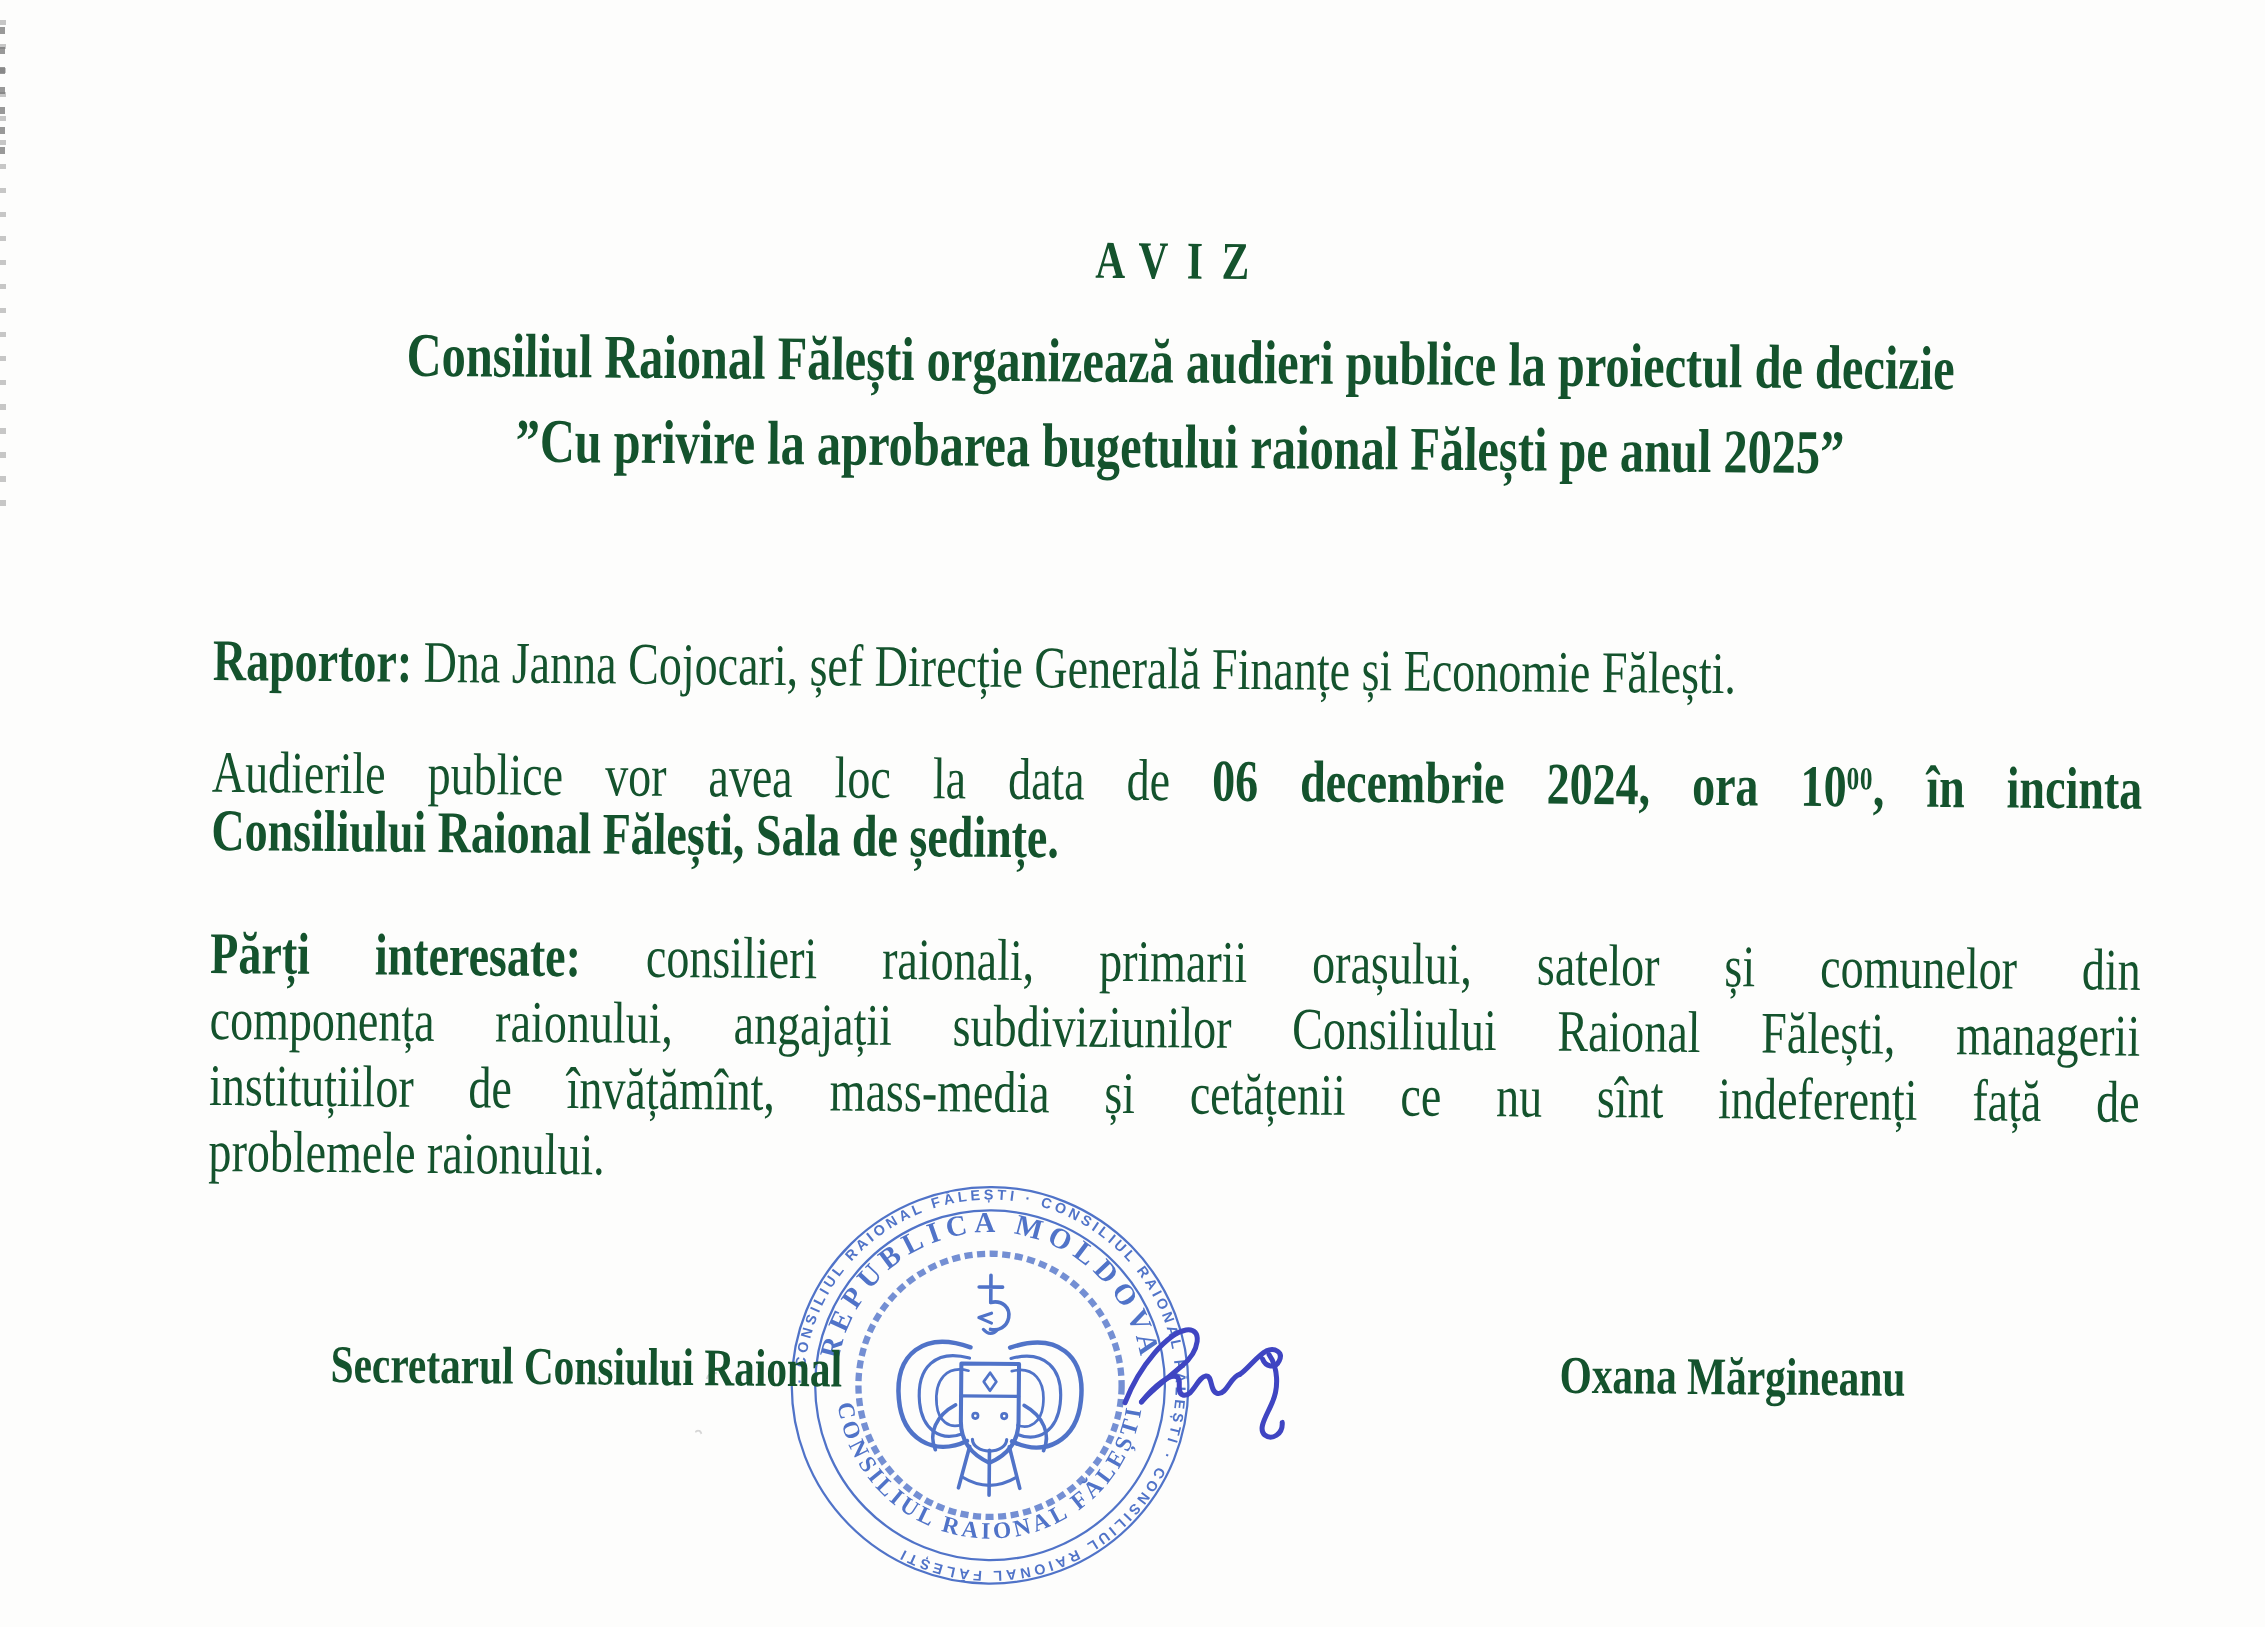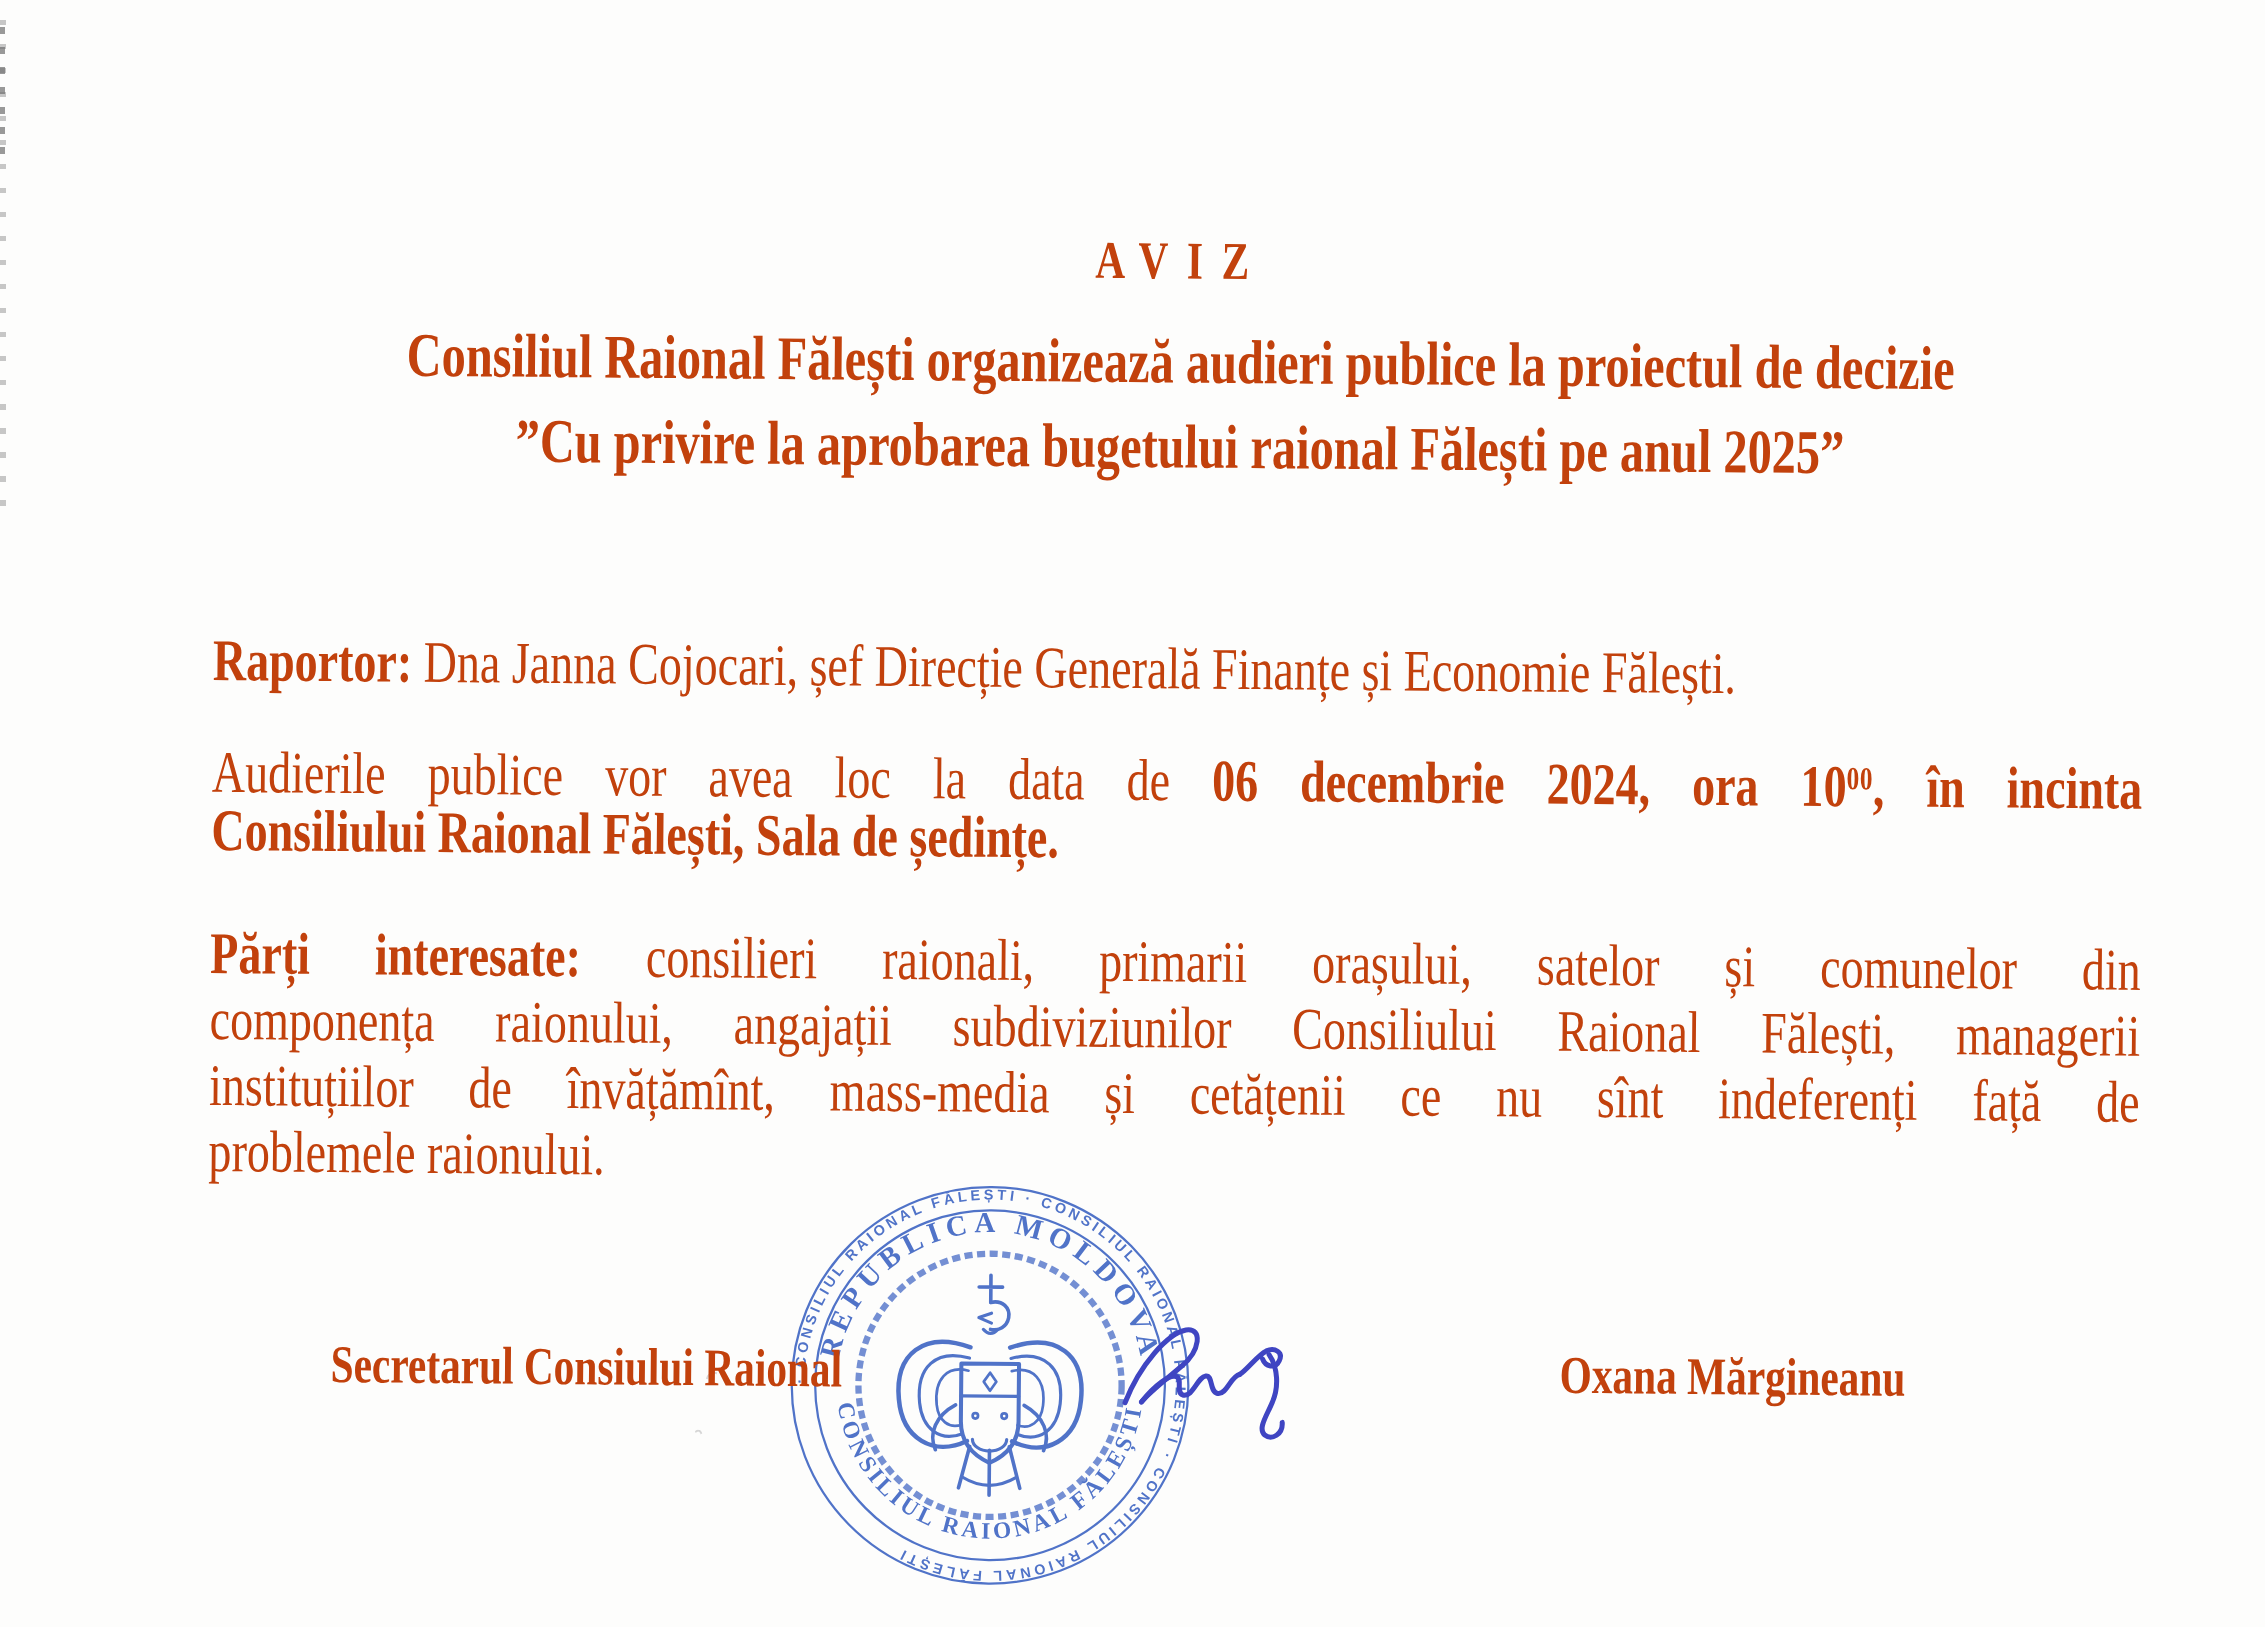--- a/index.html
+++ b/index.html
@@ -1,20 +1,20 @@
 <!DOCTYPE html>
 <html style="font-size:14.6px"><head>
 <meta charset="utf-8">
 <style>
   html,body { margin:0; padding:0; background:#e8e8e8; }
   .page {
     position:relative; width:2265px; height:1627px;
     background:#fdfdfc; overflow:hidden;
     font-family:"Liberation Serif","DejaVu Serif",serif;
-    color:#c2410c;
+    color:#14532d;
   }
   .rot { position:absolute; inset:0; transform:rotate(0.5deg); transform-origin:213px 640px; }
 
   
   .squeeze { transform:scaleX(0.78); transform-origin:left top; }
 
   .doc-title {
     position:absolute; left:213px; top:225px; width:2475px;
     font-size:53px; font-weight:bold; letter-spacing:0.45em;
     text-align:center; line-height:55px; z-index:2;

